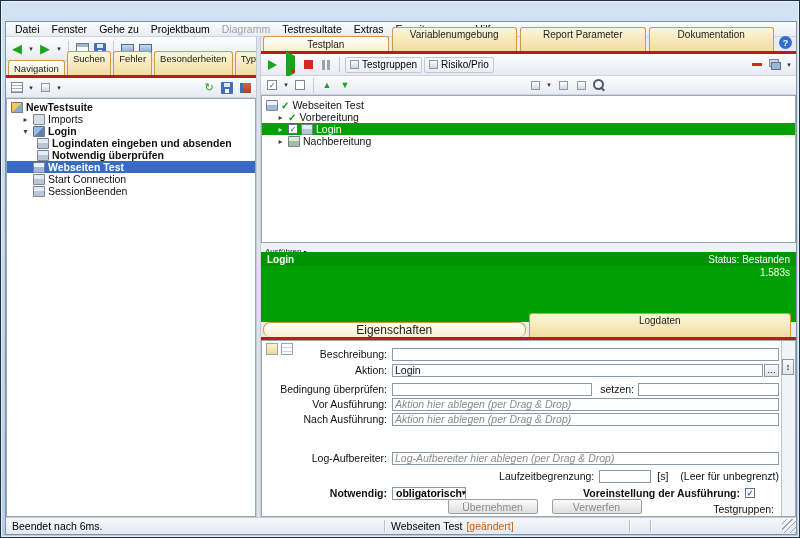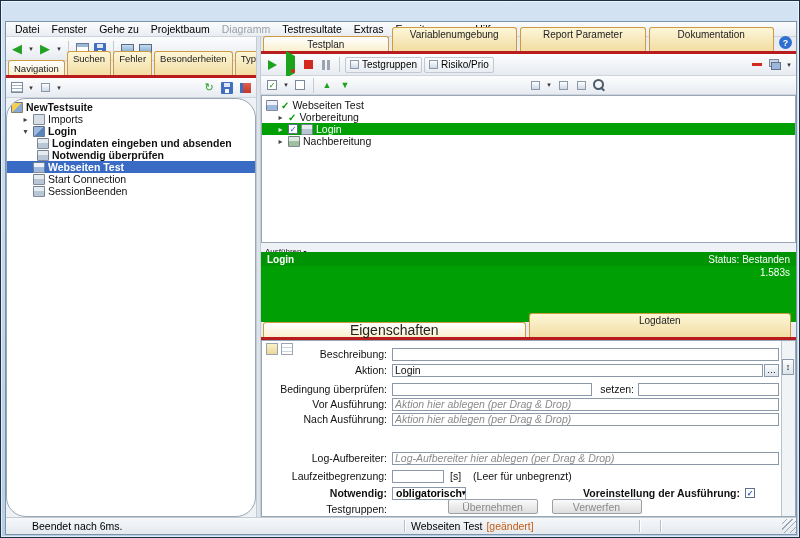--- a/index.html
+++ b/index.html
@@ -131,21 +131,21 @@
 
   
   .props { position:absolute; left:0; right:0; top:287px; bottom:0; }
   .props-body { position:absolute; left:0; right:0; top:16px; bottom:0;
     background:#fff; border:1px solid #98a6b5; }
   .mini-icons { position:absolute; left:4px; top:2px; display:flex; gap:3px; }
   .formic { width:12px; height:12px; border:1px solid #9aa5b1;
     background:linear-gradient(#fdf2c8,#ecd79a); }
   .sheetic { width:12px; height:12px; border:1px solid #9aa5b1;
     background:repeating-linear-gradient(#fff 0 3px,#c9d6e6 3px 4px); }
-  .frow { position:absolute; left:0; right:16px; height:14px; display:flex; align-items:center; }
+  .frow { position:absolute; left:0; right:16px; height:14px; display:flex; align-items:center;justify-content:flex-end; }
   .flabel { width:130px; text-align:right; padding-right:5px; font-size:10.5px;
     color:#111; flex:none; white-space:nowrap; }
   .finput { height:13px; border:1px solid #8a98a8; font-size:10.5px; padding:0 2px;
     background:#fff; font-family:"Liberation Sans",sans-serif; color:#111; }
   .finput::placeholder { color:#8b8b8b; font-style:italic; }
   .grow { flex:1; }
   .mbtn { width:15px; height:13px; border:1px solid #8a98a8; margin-left:1px;
     background:linear-gradient(#fbfcfd,#dde4ec); font-size:9px; line-height:11px;
     text-align:center; flex:none; }
   .fselect { width:74px; height:13px; border:1px solid #8a98a8; font-size:10.5px;
@@ -242,21 +242,21 @@
             <span class="refresh">↻</span>
           </span>
         <span class="tbtn">
             <span class="floppy"></span>
           </span>
         <span class="tbtn">
             <span class="book"></span>
           </span>
       </div>
 
-      <div class="treebox" style="top:61px; bottom:0; padding-top:2px;border-radius:20px;">
+      <div class="treebox" style="top:61px; bottom:0; padding-top:2px;">
         <div class="trow" style="padding-left:4px;">
           <span class="ti ti-suite"></span>
           <span class="tl bold">NewTestsuite</span>
         </div>
         <div class="trow" style="padding-left:14px;">
           <span class="exp">▸</span>
           <span class="ti ti-imp"></span>
           <span class="tl">Imports</span>
         </div>
         <div class="trow" style="padding-left:14px;">
@@ -393,21 +393,21 @@
       <div class="result-panel">
         <div class="rp-top">
           <span class="rp-name">Login</span>
           <span>Status: Bestanden</span>
         </div>
         <div class="rp-time">1.583s</div>
       </div>
 
       <div class="props">
         <div class="tabbar" style="height:16px;">
-          <span class="tab rtab active" style="font-size:14px;">Eigenschaften</span>
+          <span class="tab rtab active" style="font-size:12px;border-radius:7px;">Eigenschaften</span>
           <span class="tab rtab" style="font-size:10px;">Logdaten</span>
         </div>
 
         <div class="props-body">
           <div class="mini-icons">
             <span class="formic"></span>
             <span class="sheetic"></span>
           </div>
 
           <div class="frow" style="top:6px;">
@@ -470,21 +470,21 @@
 
           <div class="form-buttons">
             <span class="fbtn">Übernehmen</span>
             <span class="fbtn">Verwerfen</span>
           </div>
         </div>
       </div>
     </div>
 
     <div class="statusbar">
-      <span class="scell" style="width:378px;margin-left:20px;">Beendet nach 6ms.</span>
+      <span class="scell" style="width:378px;">Beendet nach 6ms.</span>
       <span class="sdiv"></span>
       <span class="scell">
         <span>Webseiten Test</span><span class="modified">[geändert]</span>
       </span>
       <span class="sdiv" style="margin-left:auto;"></span>
       <span class="scell" style="width:20px;"></span>
       <span class="sdiv"></span>
       <span class="scell" style="width:22px;"></span>
       <span class="grip"></span>
     </div>

